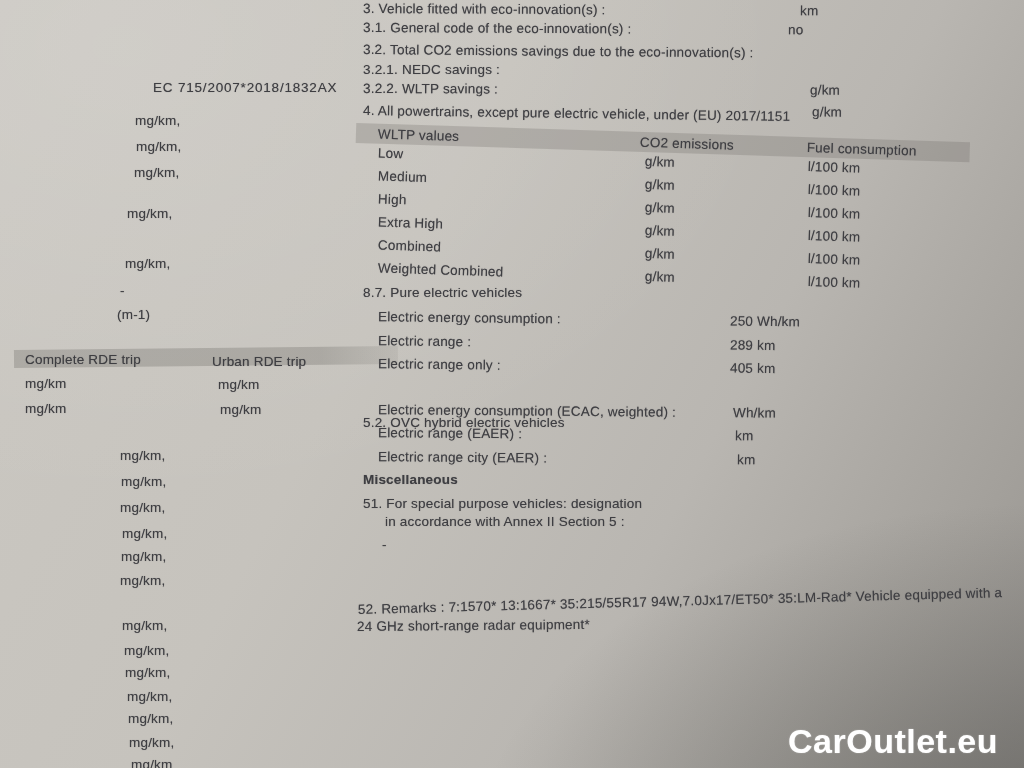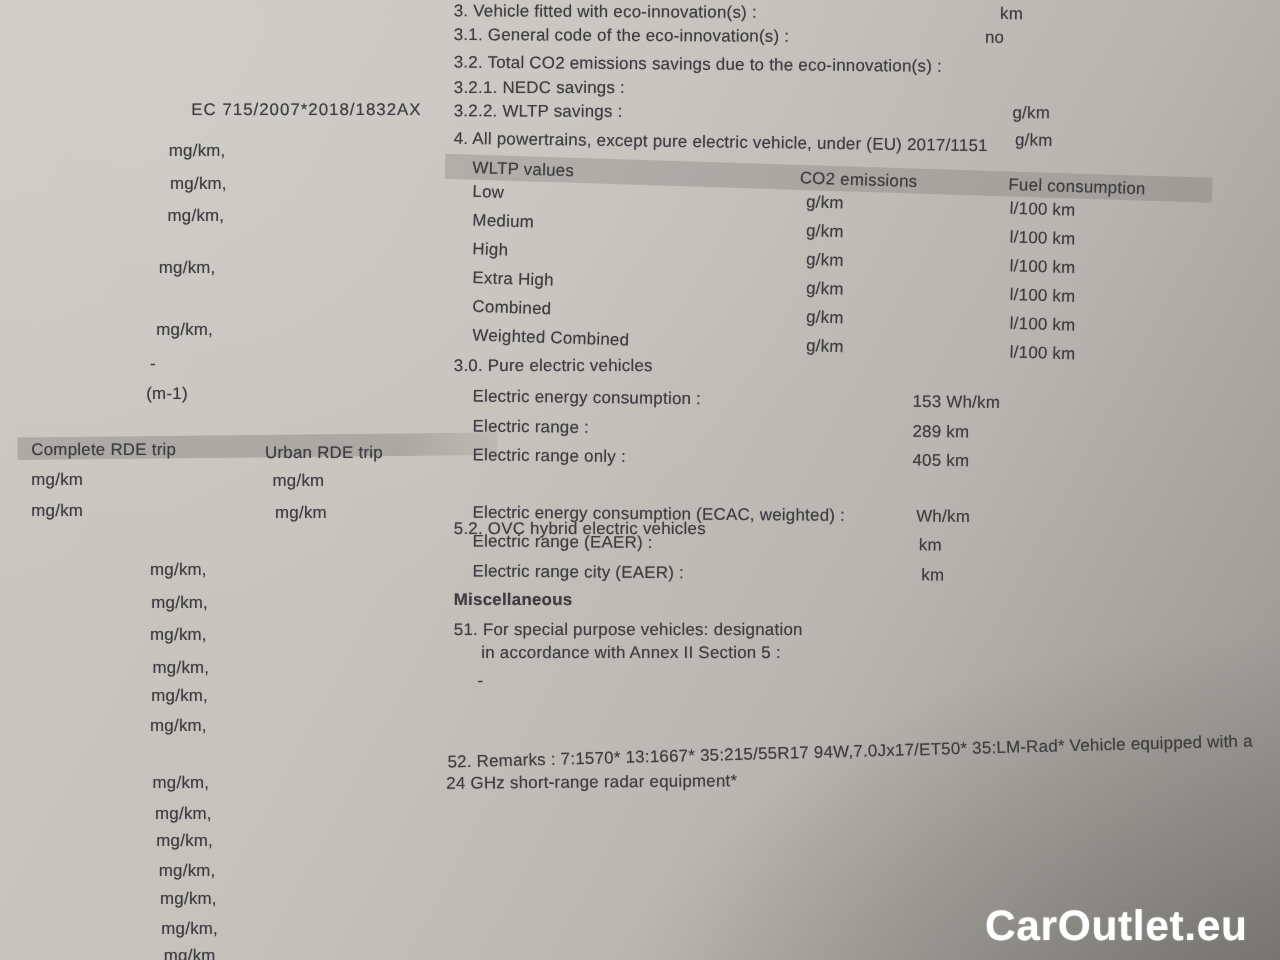--- a/index.html
+++ b/index.html
@@ -151,24 +151,24 @@
     <span style="left:15px;">Combined</span>
     <span style="left:282px;">g/km</span>
     <span style="left:445px;" class="small">l/100 km</span>
   </div>
   <div class="row" style="left:363px; top:260px; width:610px; transform:rotate(1.8deg);">
     <span style="left:15px;">Weighted Combined</span>
     <span style="left:282px;">g/km</span>
     <span style="left:445px;" class="small">l/100 km</span>
   </div>
 
-  <span class="t" style="left:363px; top:285px;">3.0. Pure electric vehicles</span>
+  <span class="t" style="left:363px; top:285px;">8.7. Pure electric vehicles</span>
   <div class="row" style="left:363px; top:309px; width:480px; transform:rotate(0.7deg);">
     <span style="left:15px;">Electric energy consumption :</span>
-    <span style="left:367px;">153 Wh/km</span>
+    <span style="left:367px;">250 Wh/km</span>
   </div>
   <div class="row" style="left:363px; top:333px; width:480px; transform:rotate(0.7deg);">
     <span style="left:15px;">Electric range :</span>
     <span style="left:367px;">289 km</span>
   </div>
   <div class="row" style="left:363px; top:356px; width:480px; transform:rotate(0.7deg);">
     <span style="left:15px;">Electric range only :</span>
     <span style="left:367px;">405 km</span>
   </div>
 

